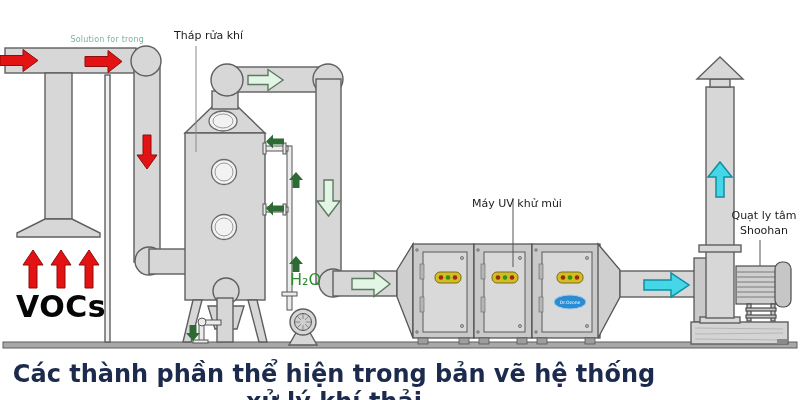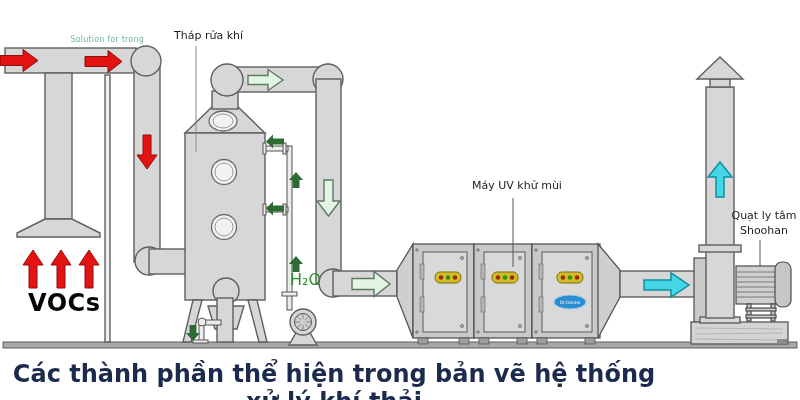--- a/index.html
+++ b/index.html
@@ -12,25 +12,25 @@
   .logo-title{
     position:absolute;left:8px;top:5px;font-size:27px;font-weight:800;
     color:var(--logo-teal,#3fae96);letter-spacing:1px;
     text-shadow:0 0 0.5px #fff;
   }
   .logo-tagline{
     position:absolute;left:56px;top:35px;width:88px;text-align:right;
     font-size:8px;color:#79b3a4;letter-spacing:0.2px;
   }
   .vocs{
-    position:absolute;left:28px;top:289px;font-size:24px;font-weight:800;
+    position:absolute;left:16px;top:289px;font-size:30px;font-weight:800;
     color:#060606;letter-spacing:0.5px;
   }
   .scrubber-lbl{left:174px;top:29px;}
-  .uv-lbl{left:452px;top:179px;width:130px;text-align:center;}
+  .uv-lbl{left:452px;top:197px;width:130px;text-align:center;}
   .fan-lbl{left:712px;top:209px;width:104px;text-align:center;}
   .fan-lbl2{left:712px;top:224px;width:104px;text-align:center;}
   .h2o{left:290px;top:273px;color:var(--water-green,#2e8b2e);font-size:16px;}
   .caption{
     position:absolute;left:0;top:360px;width:668px;text-align:center;
     font-size:24px;font-weight:700;color:var(--caption-navy,#1c2b4d);
   }
   
   .duct{fill:var(--duct-gray,#d7d7d7);stroke:#5f5f5f;stroke-width:1.4;}
   .cone{fill:#cfcfcf;stroke:#555;stroke-width:1.3;}

